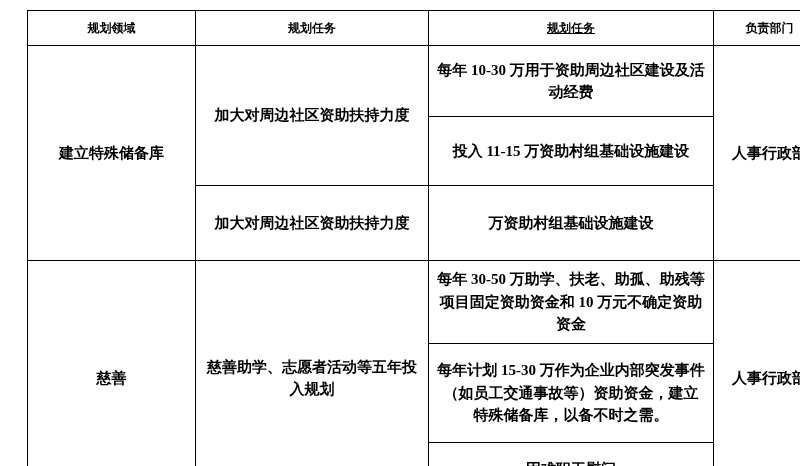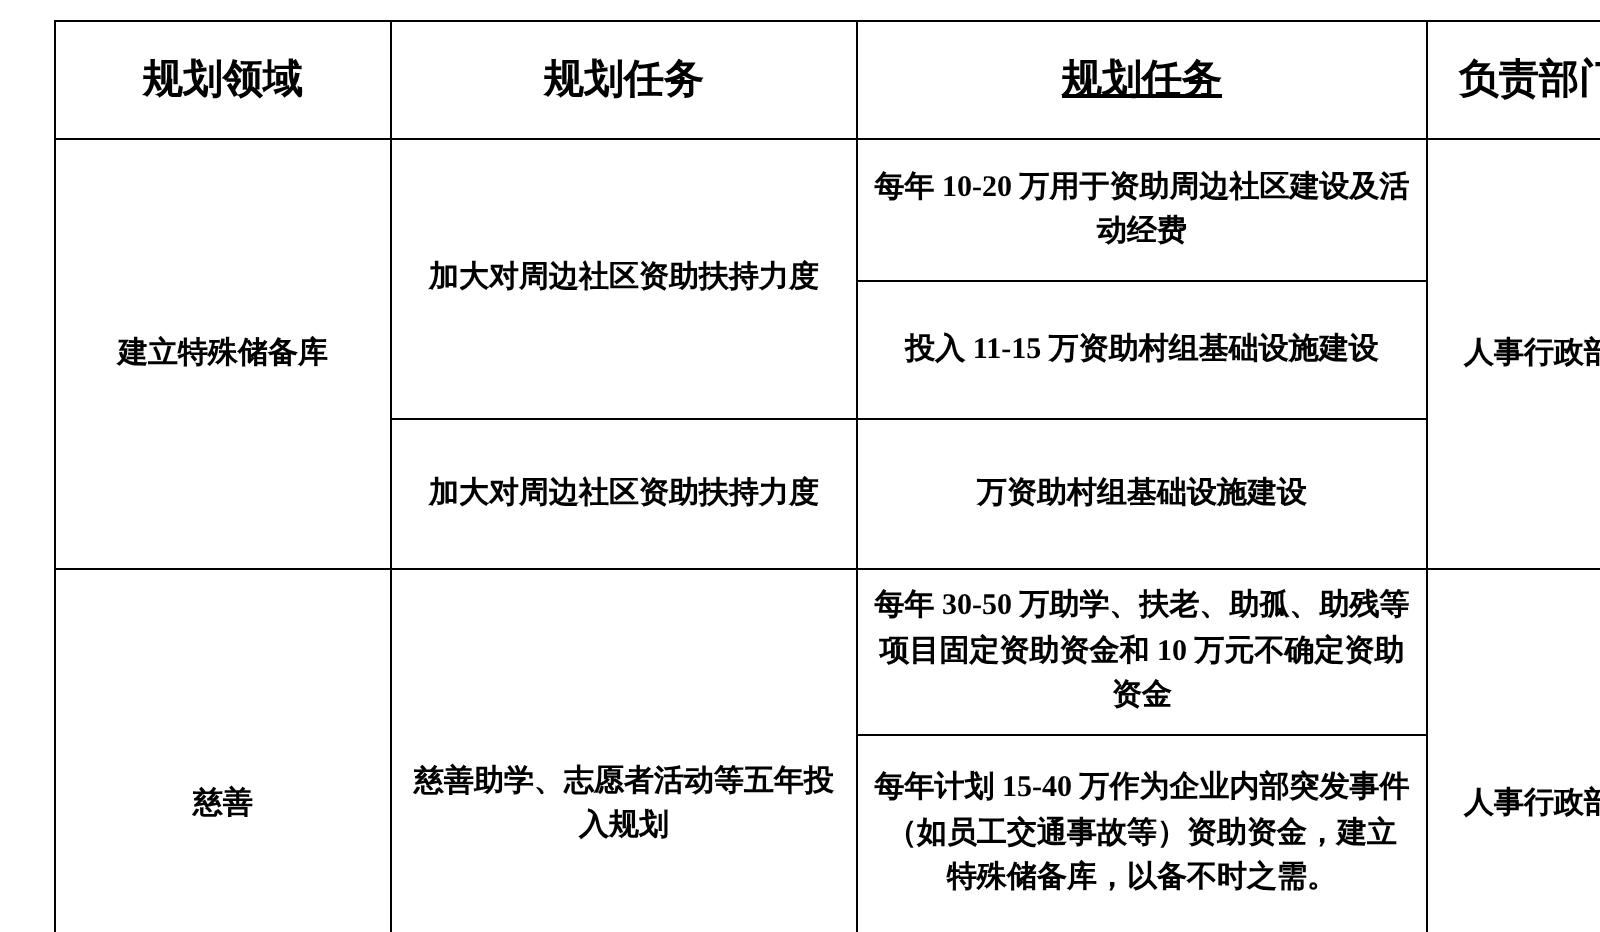--- a/index.html
+++ b/index.html
@@ -33,22 +33,22 @@
     text-align: center;
     vertical-align: middle;
     padding: 6px 8px;
     font-size: 15px;
     line-height: 1.5;
     font-weight: bold;
     font-family: "Liberation Serif", "DejaVu Serif", serif;
   }
   table.plan-table thead th {
     height: 34px;
-    font-size: 20px;
-    padding: 12px 6px;
+    font-size: 12px;
+    padding: 0 6px;
   }
   .col-area { width: 155px; }
   .col-goal { width: 220px; }
   .col-task { width: 272px; text-decoration: underline; }
   .col-dept { width: 99px; }
 
   .cell-goal, .cell-area, .cell-dept {
     font-size: 15px;
   }
   .cell-task {
@@ -77,38 +77,38 @@
         <th class="col-goal">规划任务</th>
         <th class="col-task">规划任务</th>
         <th class="col-dept">负责部门</th>
       </tr>
     </thead>
     <tbody>
 
       <tr>
         <td class="cell-area" rowspan="3">建立特殊储备库</td>
         <td class="cell-goal" rowspan="2">加大对周边社区资助扶持力度</td>
-        <td class="cell-task task-justify tall-1">每年 10-20 万用于资助周边社区建设及活动经费</td>
+        <td class="cell-task task-justify tall-1">每年 10-30 万用于资助周边社区建设及活动经费</td>
         <td class="cell-dept" rowspan="3">人事行政部</td>
       </tr>
       <tr>
         <td class="cell-task task-justify tall-2">投入 11-15 万资助村组基础设施建设</td>
       </tr>
       <tr>
         <td class="cell-goal tall-3">加大对周边社区资助扶持力度</td>
         <td class="cell-task tall-3">万资助村组基础设施建设</td>
       </tr>
 
       <tr>
         <td class="cell-area" rowspan="3">慈善</td>
         <td class="cell-goal" rowspan="3">慈善助学、志愿者活动等五年投入规划</td>
         <td class="cell-task task-justify tall-4">每年 30-50 万助学、扶老、助孤、助残等项目固定资助资金和 10 万元不确定资助资金</td>
         <td class="cell-dept" rowspan="3">人事行政部</td>
       </tr>
       <tr>
-        <td class="cell-task task-justify tall-5">每年计划 15-40 万作为企业内部突发事件（如员工交通事故等）资助资金，建立特殊储备库，以备不时之需。</td>
+        <td class="cell-task task-justify tall-5">每年计划 15-30 万作为企业内部突发事件（如员工交通事故等）资助资金，建立特殊储备库，以备不时之需。</td>
       </tr>
       <tr>
         <td class="cell-task tall-6">困难职工慰问</td>
       </tr>
     </tbody>
   </table>
 </div>
 
 </body></html>

